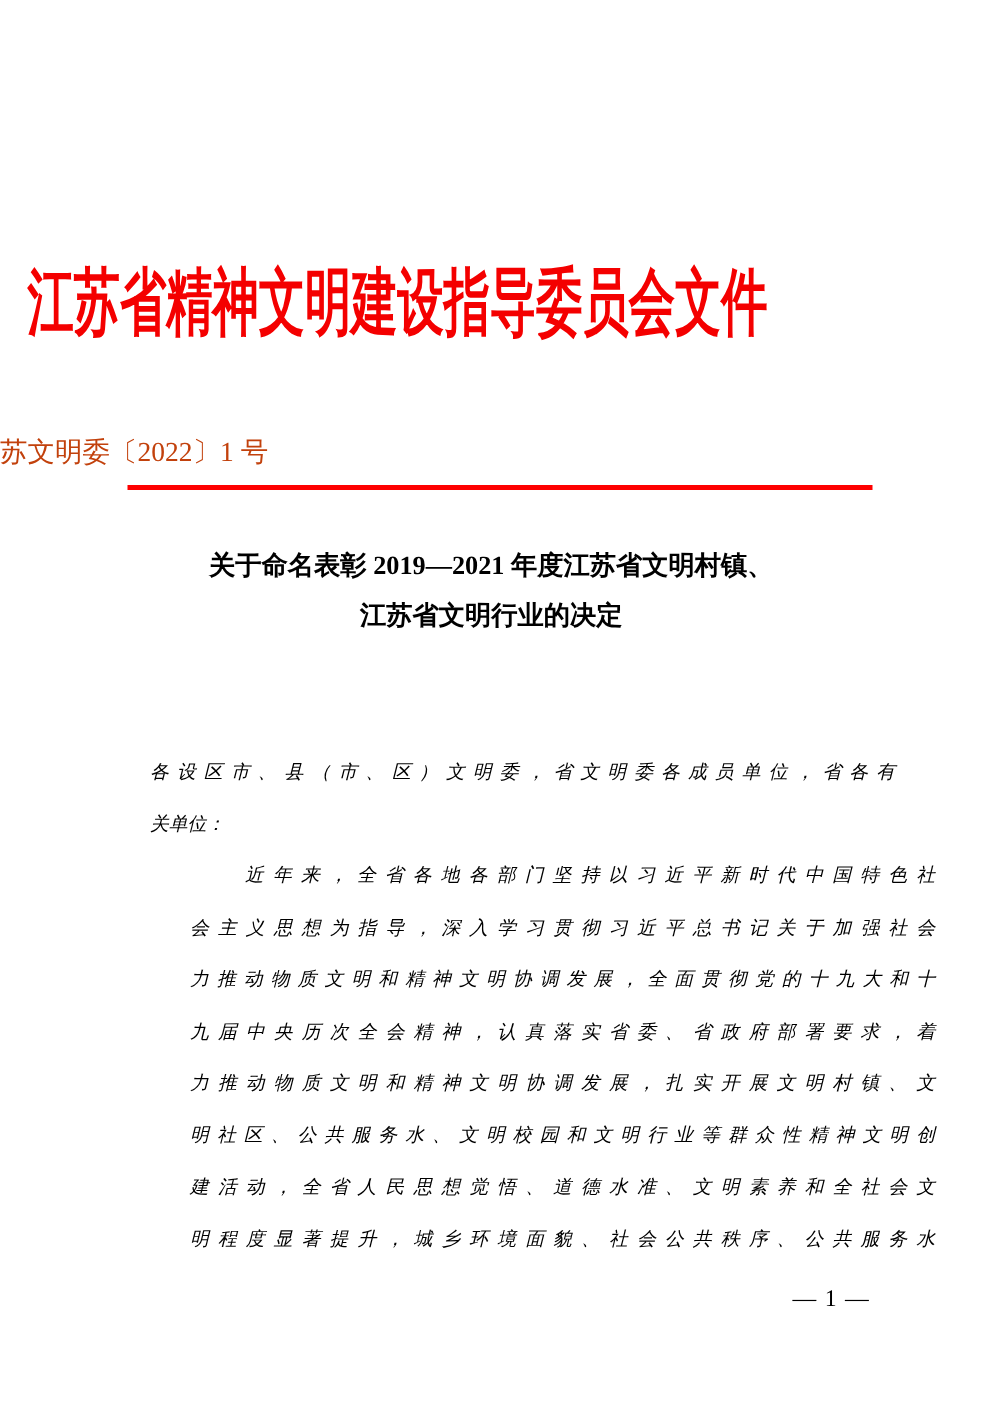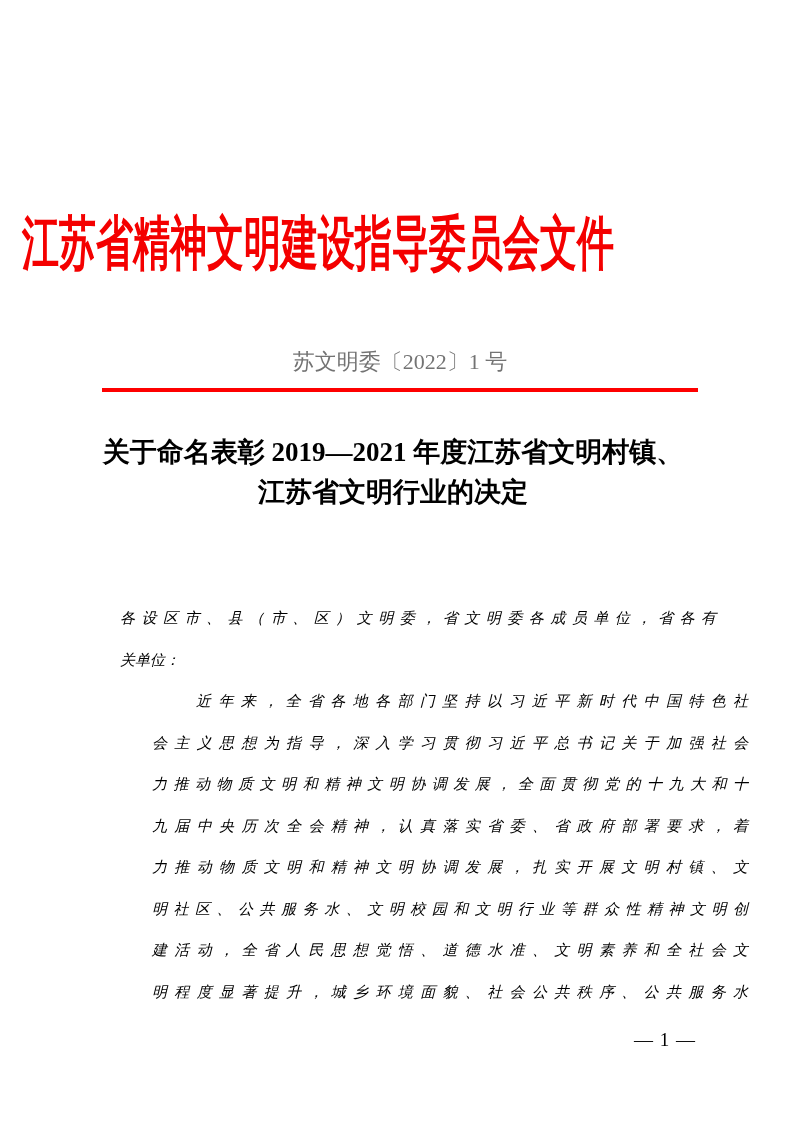--- a/index.html
+++ b/index.html
@@ -34,44 +34,43 @@
     transform: scale(1, 1.58);
     transform-origin: center top;
   }
 
   
   .doc-number {
     position: absolute;
     top: 349px;
     left: 0;
     width: 800px;
-    text-align: center;
     font-size: 22px;
     line-height: 26px;
-    color: #737373;
+    color: #c2410c;
   }
 
   
   .red-line {
     position: absolute;
     top: 388px;
     left: 102px;
     width: 596px;
     height: 4px;
     background: #fe0000;
   }
 
   
   .doc-title {
     position: absolute;
     top: 432px;
     left: 0;
     width: 786px;
     text-align: center;
-    font-size: 27px;
+    font-size: 21px;
     font-weight: bold;
     line-height: 40px;
   }
   .doc-title-line { height: 40px; white-space: nowrap; }
 
   
   .body-text {
     position: absolute;
     left: 120px;
     width: 596px;

